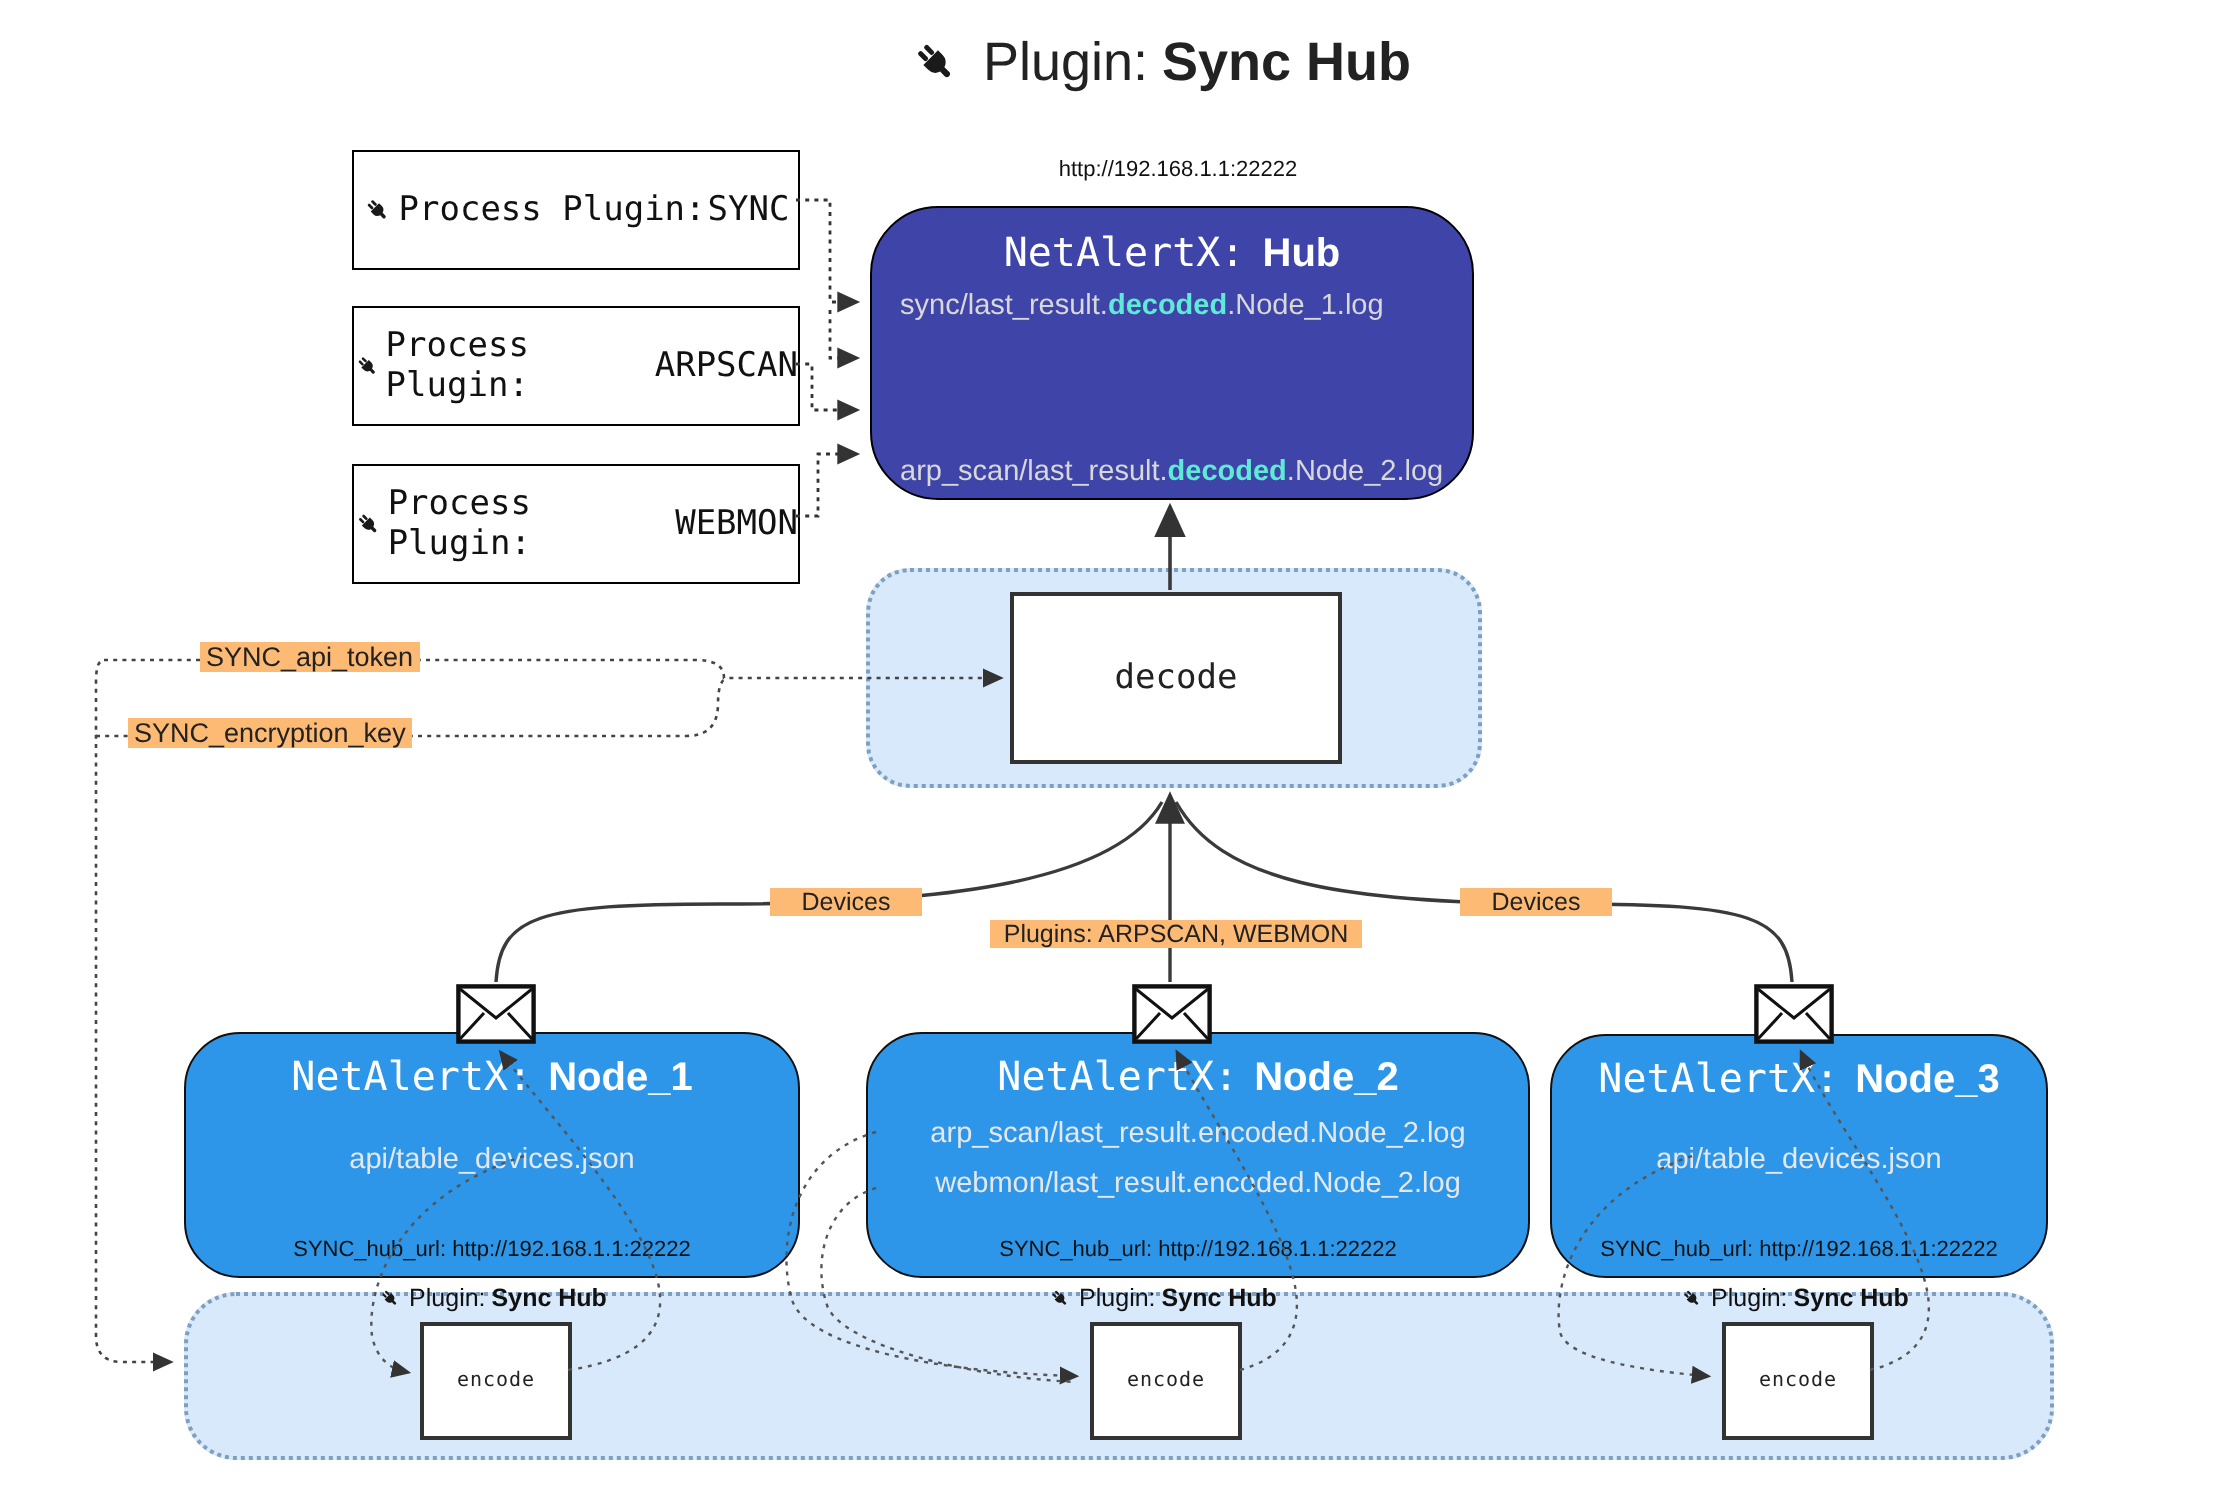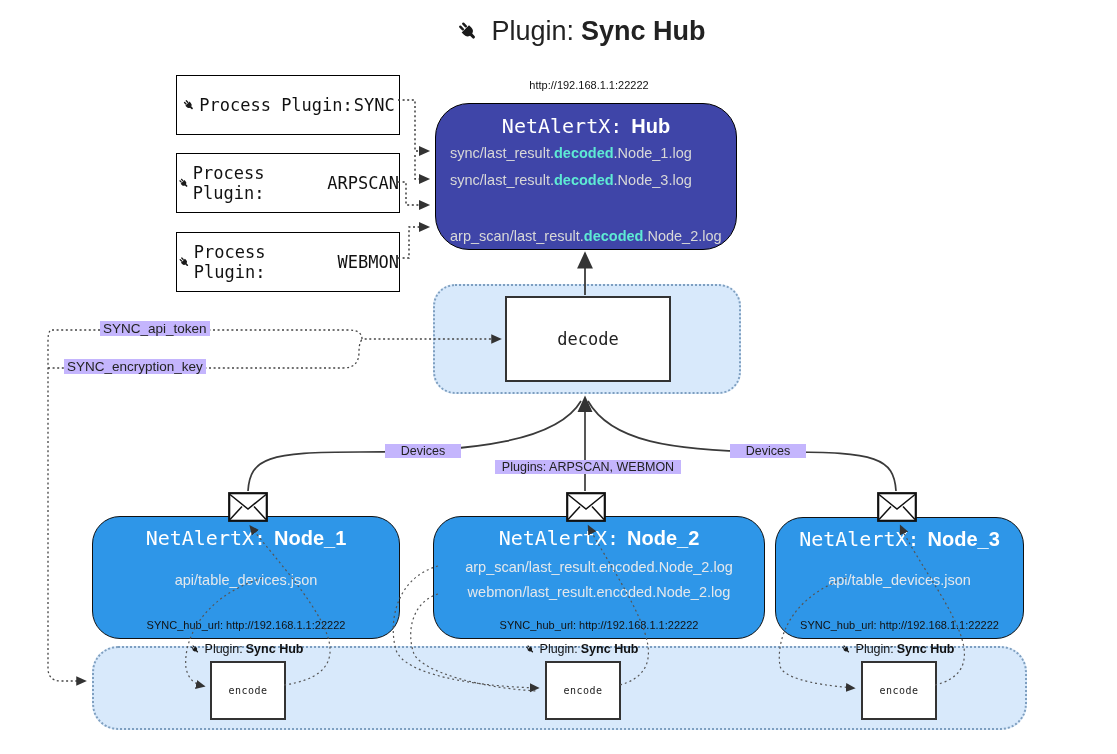--- a/index.html
+++ b/index.html
@@ -1,19 +1,19 @@
 <!DOCTYPE html>
 <html><head>
 <meta charset="utf-8">
 <style>
   html,body{margin:0;padding:0;background:#fff;}
   .canvas{position:relative;width:1117px;height:754px;background:#fff;overflow:hidden;
           font-family:"Liberation Sans",sans-serif;color:#1a1a1a;}
   svg.connectors{position:absolute;left:0;top:0;z-index:2;pointer-events:none;}
-  .lbl{position:absolute;z-index:3;background:#c4b5fd;padding:0 3px;font-size:12.5px;color:#222;white-space:nowrap;}
+  .lbl{position:absolute;z-index:3;background:#fdba74;padding:0 3px;font-size:12.5px;color:#222;white-space:nowrap;}
   
   .title{position:absolute;z-index:3;display:flex;align-items:center;justify-content:center;gap:7px;
          font-size:27px;color:#222;}
   .title b{font-weight:700;}
   
   .pbox{position:absolute;z-index:1;background:#fff;border:1.6px solid #000;
         display:flex;flex-direction:row;align-items:center;justify-content:center;gap:1px;
         font-family:"DejaVu Sans Mono",monospace;font-size:17px;color:#111;}
   .pbox .l1{display:flex;align-items:center;gap:1px;}
   
@@ -102,21 +102,20 @@
     <span>WEBMON</span>
   </div>
 
   <div class="lbl" style="left:486px;top:79px;width:200px;text-align:center;font-size:11px;color:#111;background:transparent;">http://192.168.1.1:22222</div>
 
   <div class="hub" style="left:435px;top:103px;width:300px;height:145px;">
     <div class="hub-title">
       <span class="pre">NetAlertX:</span><b>Hub</b>
     </div>
     <div class="hub-log" style="top:41px;"><span>sync/last_result.</span><b>decoded</b><span>.Node_1.log</span></div>
-    <div class="hub-log" style="top:68px;"><span>sync/last_result.</span><b>decoded</b><span>.Node_3.log</span></div>
     <div class="hub-log" style="top:94px;margin-top:30px;"><span>arp_scan/last_result.</span><b>decoded</b><span>.Node_2.log</span></div>
   </div>
 
   <div class="panel" style="left:433px;top:284px;width:304px;height:106px;"></div>
   <div class="wbox" style="left:505px;top:296px;width:162px;height:82px;font-size:17px;">
       <span>decode</span>
     </div>
 
   <div class="node" style="left:92px;top:516px;width:306px;height:121px;">
     <div class="node-title"><span class="pre">NetAlertX:</span><b>Node_1</b></div>

